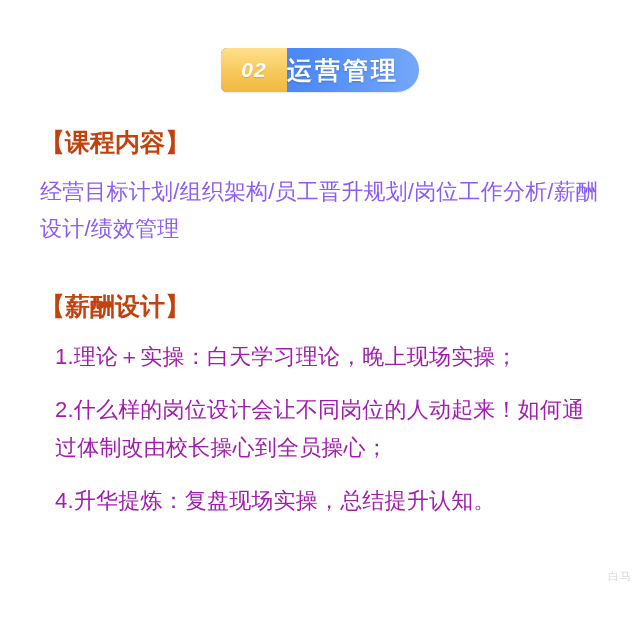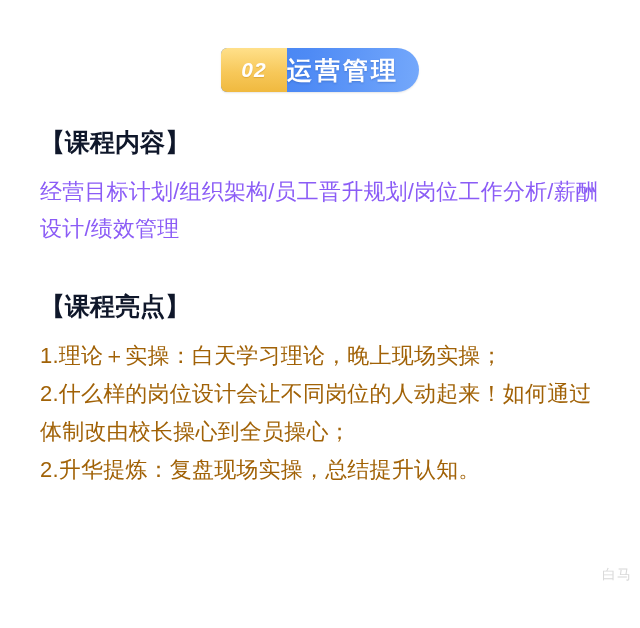--- a/index.html
+++ b/index.html
@@ -69,21 +69,21 @@
   .content {
     position: absolute;
     top: 126px;
     left: 40px;
     width: 568px;
   }
 
   .section-heading {
     font-size: 25px;
     font-weight: bold;
-    color: #0f172a;
+    color: #c2410c;
     letter-spacing: 0px;
     margin: 0 0 14px 0;
     line-height: 1.3;
   }
 
   .body-text {
     font-size: 22px;
     line-height: 1.72;
     color: #8b5cf6;
     margin: 0;
@@ -94,31 +94,31 @@
     height: 42px;
   }
 
   .list {
     margin: 0;
     padding: 0;
   }
   .list-item {
     font-size: 22px;
     line-height: 1.73;
-    color: #a16207;
+    color: #a21caf;
     letter-spacing: 0.2px;
-    margin: 0;
+    margin: 15px;
   }
 
   
   .watermark {
     position: absolute;
     right: 8px;
     bottom: 44px;
-    font-size: 14px;
+    font-size: 11px;
     color: #d9d9d9;
     letter-spacing: 1px;
     user-select: none;
   }
 </style>
 </head>
 <body>
 
 <div class="page">
 
@@ -129,24 +129,24 @@
     </div>
   </div>
 
   <div class="content">
 
     <h2 class="section-heading">【课程内容】</h2>
     <p class="body-text">经营目标计划/组织架构/员工晋升规划/岗位工作分析/薪酬设计/绩效管理</p>
 
     <div class="gap"></div>
 
-    <h2 class="section-heading">【课程亮点】</h2>
+    <h2 class="section-heading">【薪酬设计】</h2>
     <div class="list">
       <p class="list-item">1.理论＋实操：白天学习理论，晚上现场实操；</p>
       <p class="list-item">2.什么样的岗位设计会让不同岗位的人动起来！如何通过体制改由校长操心到全员操心；</p>
-      <p class="list-item">2.升华提炼：复盘现场实操，总结提升认知。</p>
+      <p class="list-item">4.升华提炼：复盘现场实操，总结提升认知。</p>
     </div>
 
   </div>
 
   <div class="watermark">白马</div>
 
 </div>
 
 </body></html>

